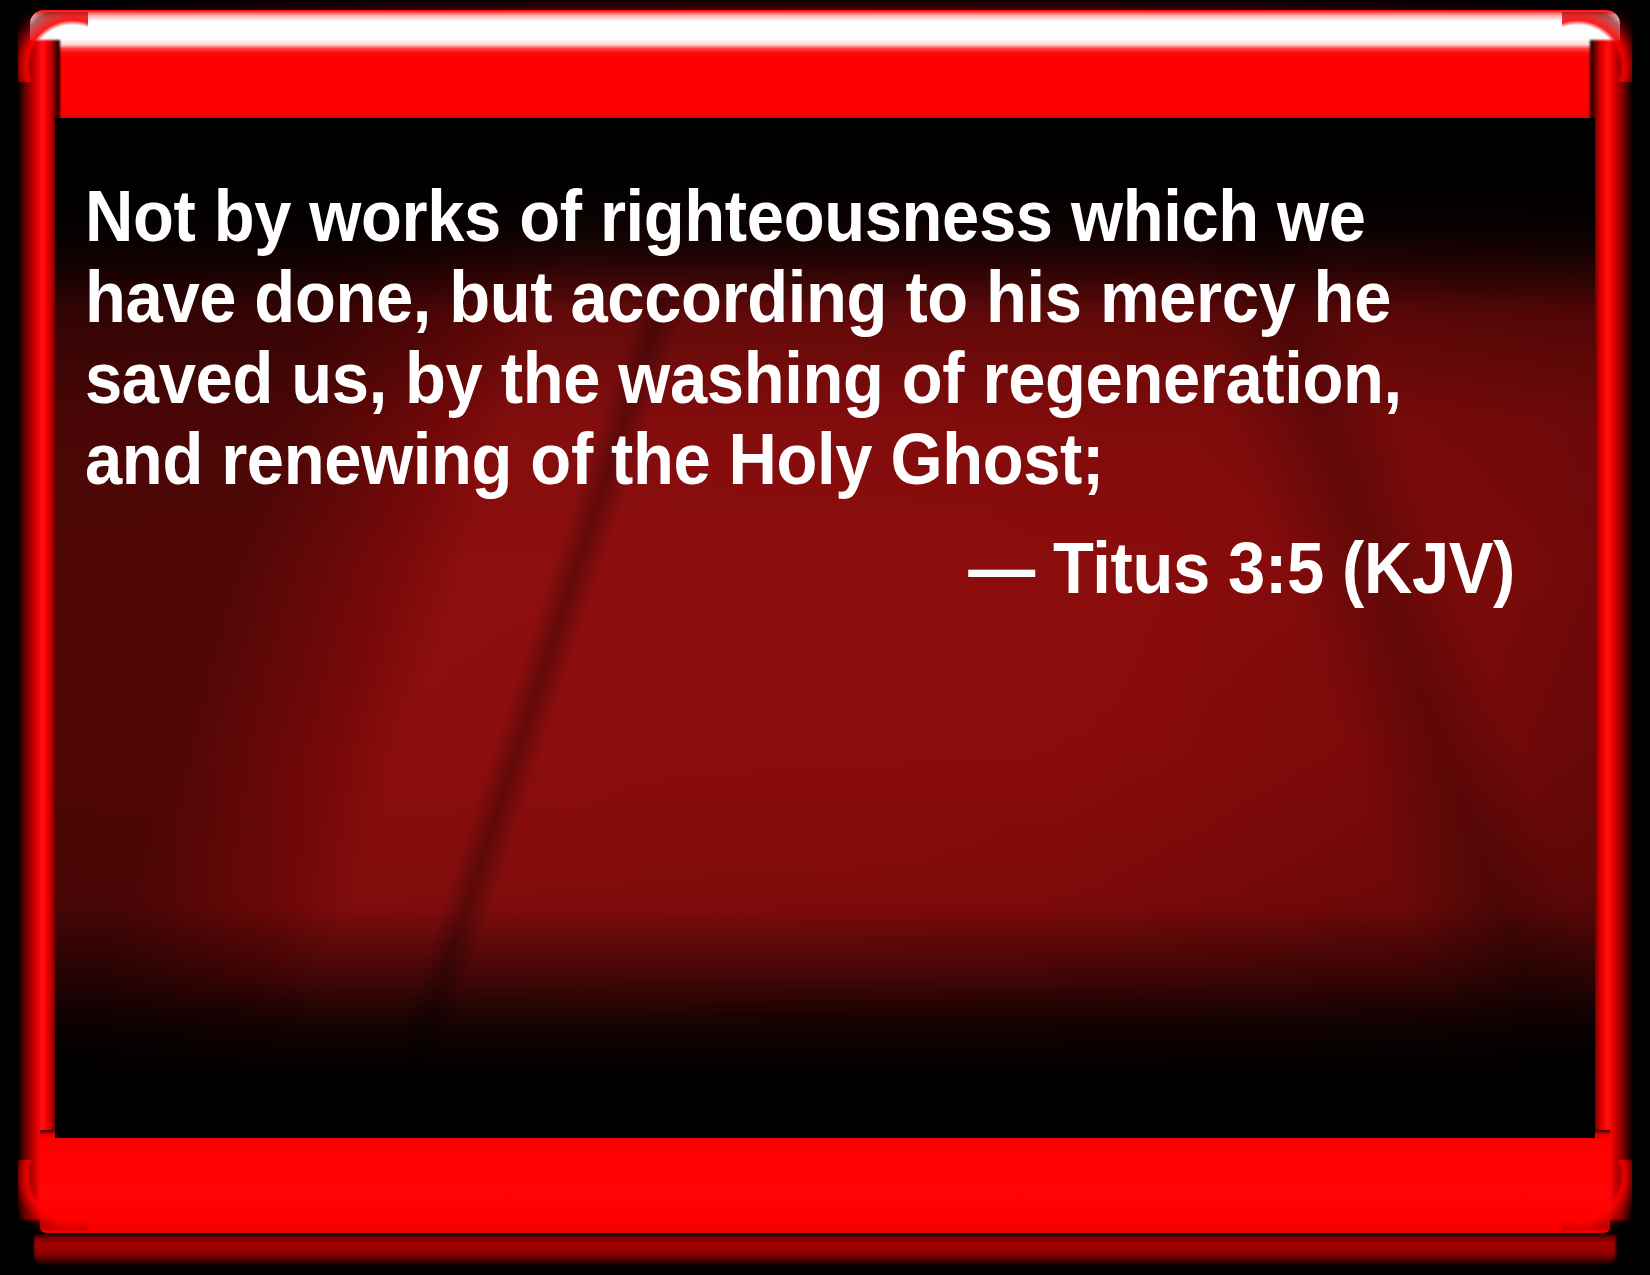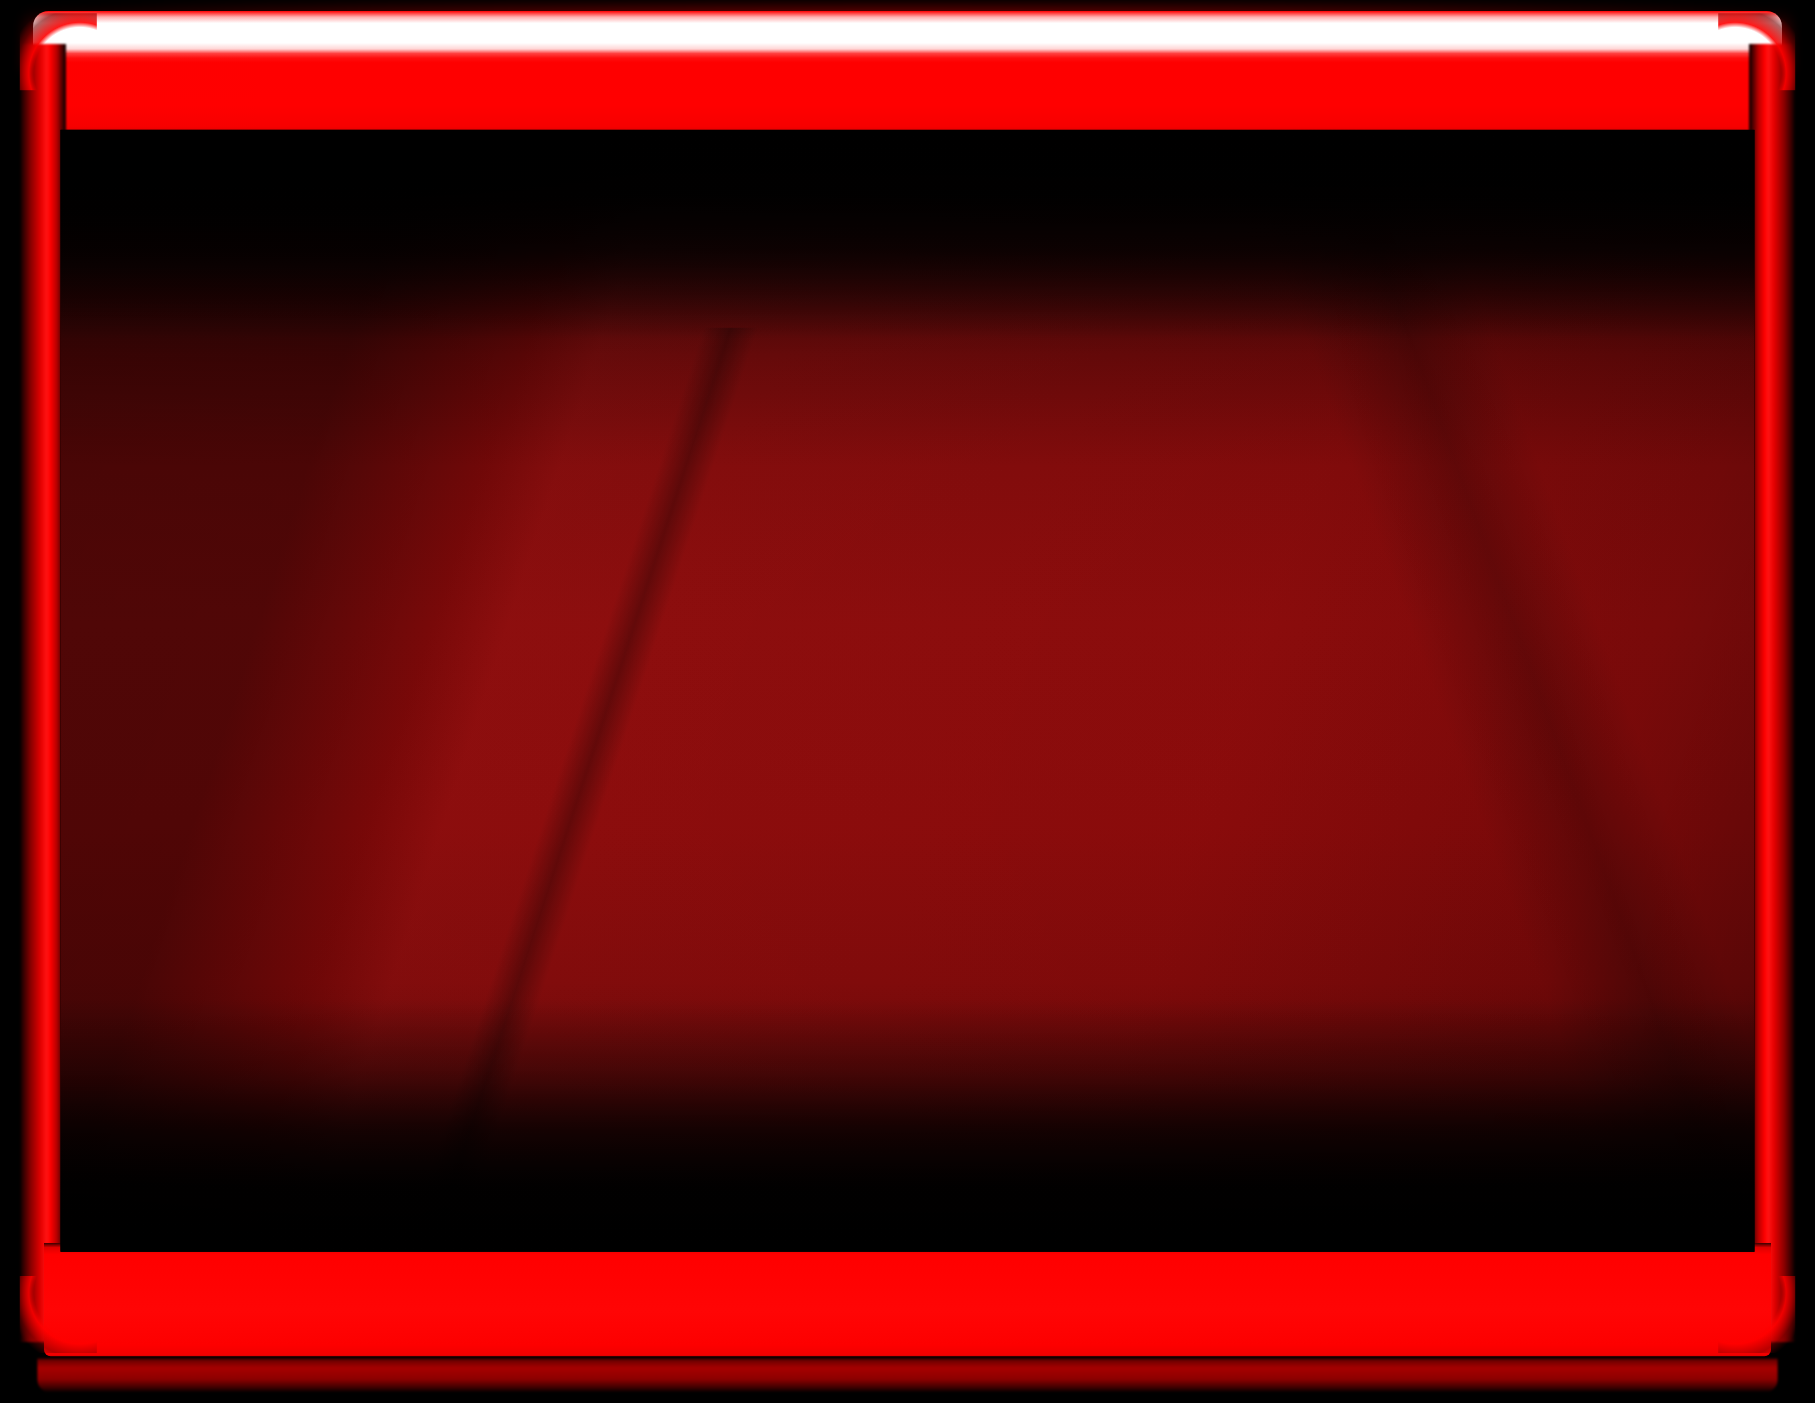--- a/index.html
+++ b/index.html
@@ -304,14 +304,21 @@
 
   <div class="inner">
     <div class="inner-wash"></div>
     <div class="inner-diagonal"></div>
     <div class="inner-diagonal2"></div>
     <div class="inner-seam"></div>
     <div class="inner-topfade"></div>
     <div class="inner-botfade"></div>
   </div>
 
+  <div class="verse-block">
+    <div class="verse-line">Not by works of righteousness which we</div>
+    <div class="verse-line">have done, but according to his mercy he</div>
+    <div class="verse-line">saved us, by the washing of regeneration,</div>
+    <div class="verse-line">and renewing of the Holy Ghost;</div>
+    <div class="attribution">— Titus 3:5 (KJV)</div>
+  </div>
 
 </div>
 
 </body></html>

